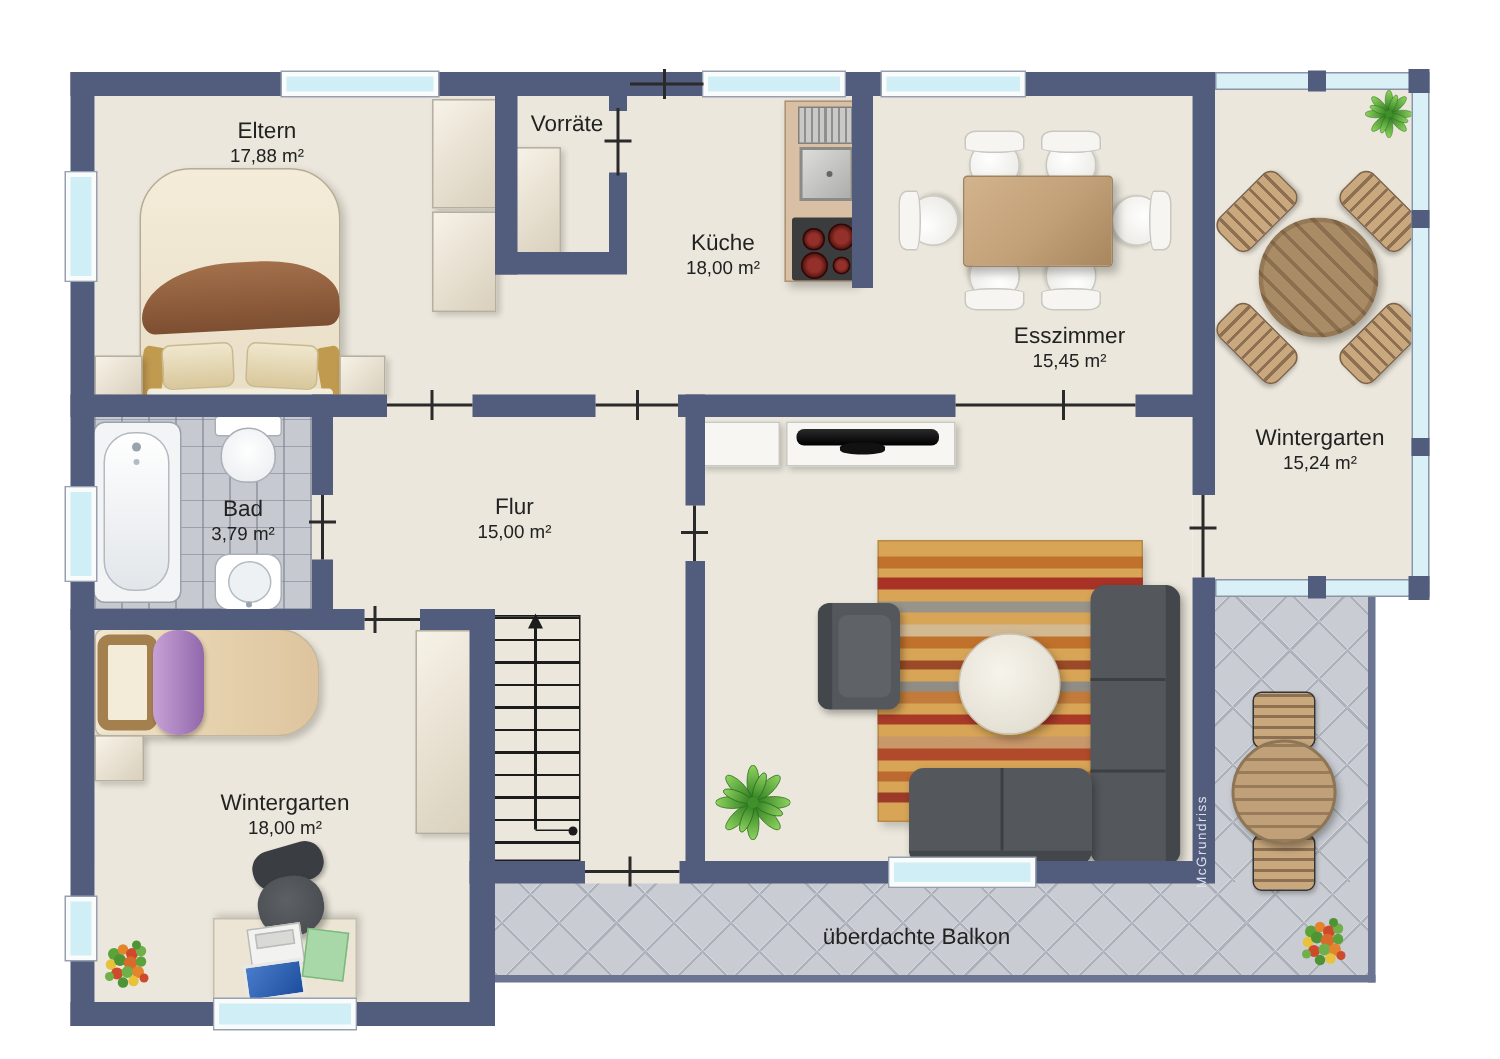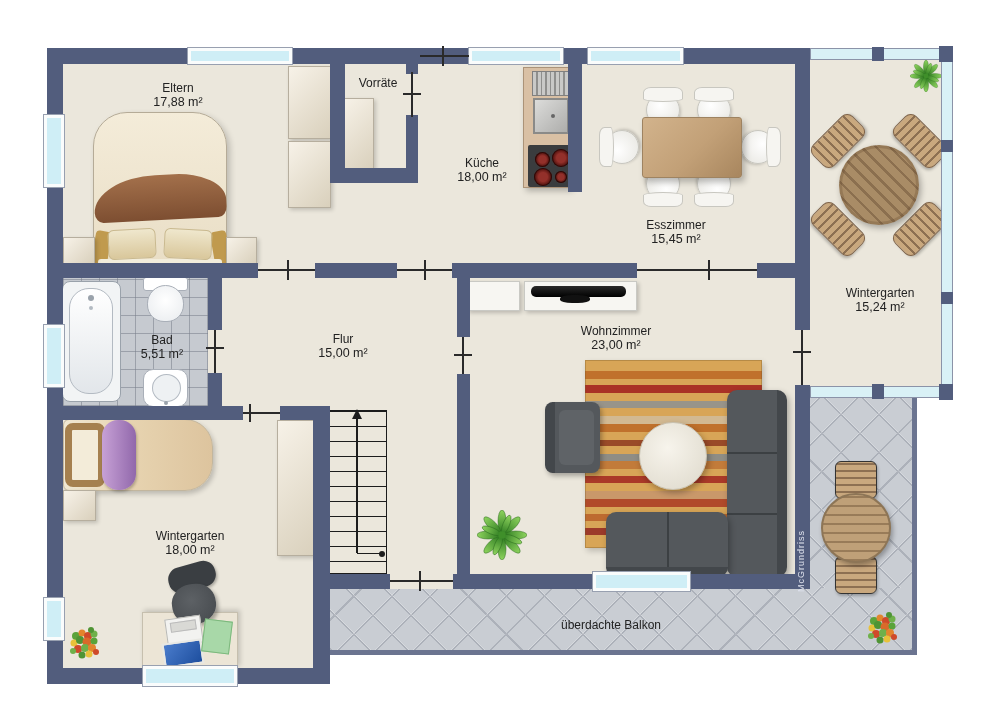--- a/index.html
+++ b/index.html
@@ -16,21 +16,21 @@
                      repeating-linear-gradient(-45deg,rgba(255,255,255,.25) 0 2px,transparent 2px 27px),
                      repeating-linear-gradient(45deg,rgba(90,98,115,.5) 0 1.5px,transparent 1.5px 27px),
                      repeating-linear-gradient(-45deg,rgba(90,98,115,.5) 0 1.5px,transparent 1.5px 27px)}
   .bborder{position:absolute;background:#6b7490}
   .win{position:absolute;background:#cfeef6;border:3px solid #fafcfc;box-shadow:0 0 0 1px #98a0b0}
   .gwall{position:absolute;background:#d9f1f6;border:1px solid #8b93a8}
   .pillar{position:absolute;background:#525d7d}
   .oline{position:absolute;background:#2a2a2a}
   .tick{position:absolute;background:#2a2a2a}
   .lbl{position:absolute;transform:translate(-50%,-50%);text-align:center;color:#222;white-space:nowrap;line-height:1.18}
-  .lbl .nm{font-size:12px}
+  .lbl .nm{font-size:15px}
   .lbl .ar{font-size:12.5px}
   .vtext{position:absolute;writing-mode:vertical-rl;transform:rotate(180deg);font-size:9px;color:#dde1ec;letter-spacing:1px}
   .panel{position:absolute;background:linear-gradient(135deg,#f7f2e8,#d9d0bc);border:1px solid #b6ae9e;box-shadow:2px 2px 4px rgba(0,0,0,.18)}
   
   .ebed{position:absolute;left:93px;top:112px;width:134px;height:152px;background:linear-gradient(180deg,#f4ecd9,#e9dec6);
         border:1px solid #b5ab97;border-radius:34px 34px 8px 8px;box-shadow:3px 3px 6px rgba(0,0,0,.2)}
   .ebed .blanket{position:absolute;left:0;top:62px;width:100%;height:45px;background:linear-gradient(180deg,#a3704b,#7d4e31);
         border-radius:55% 45% 10px 10px / 90% 70% 12px 12px;transform:rotate(-3deg)}
   .ebed .sheet{position:absolute;left:4px;top:146px;width:124px;height:10px;background:#f2eddc;border-radius:3px}
   .ebed .pillow{position:absolute;width:48px;height:30px;background:linear-gradient(180deg,#efe7cd,#d9c79b);
@@ -368,40 +368,36 @@
     <div class="nm">Eltern</div>
     <div class="ar">17,88 m²</div>
   </div>
   <div class="lbl" style="left:378px;top:83px">
     <div class="nm">Vorräte</div>
   </div>
   <div class="lbl" style="left:482px;top:170px">
     <div class="nm">Küche</div>
     <div class="ar">18,00 m²</div>
   </div>
-  <div class="lbl" style="left:676px;top:232px">
+  <div class="lbl" style="left:713px;top:232px">
     <div class="nm">Esszimmer</div>
     <div class="ar">15,45 m²</div>
   </div>
   <div class="lbl" style="left:880px;top:300px">
     <div class="nm">Wintergarten</div>
     <div class="ar">15,24 m²</div>
   </div>
   <div class="lbl" style="left:162px;top:347px">
     <div class="nm">Bad</div>
-    <div class="ar">5,51 m²</div>
+    <div class="ar">3,79 m²</div>
   </div>
   <div class="lbl" style="left:343px;top:346px">
     <div class="nm">Flur</div>
     <div class="ar">15,00 m²</div>
   </div>
-  <div class="lbl" style="left:616px;top:338px">
-    <div class="nm">Wohnzimmer</div>
-    <div class="ar">23,00 m²</div>
-  </div>
   <div class="lbl" style="left:190px;top:543px">
     <div class="nm">Wintergarten</div>
     <div class="ar">18,00 m²</div>
   </div>
   <div class="lbl" style="left:611px;top:625px">
     <div class="nm">überdachte Balkon</div>
   </div>
 
   <div class="vtext" style="left:796px;top:528px;height:64px">McGrundriss</div>
 

